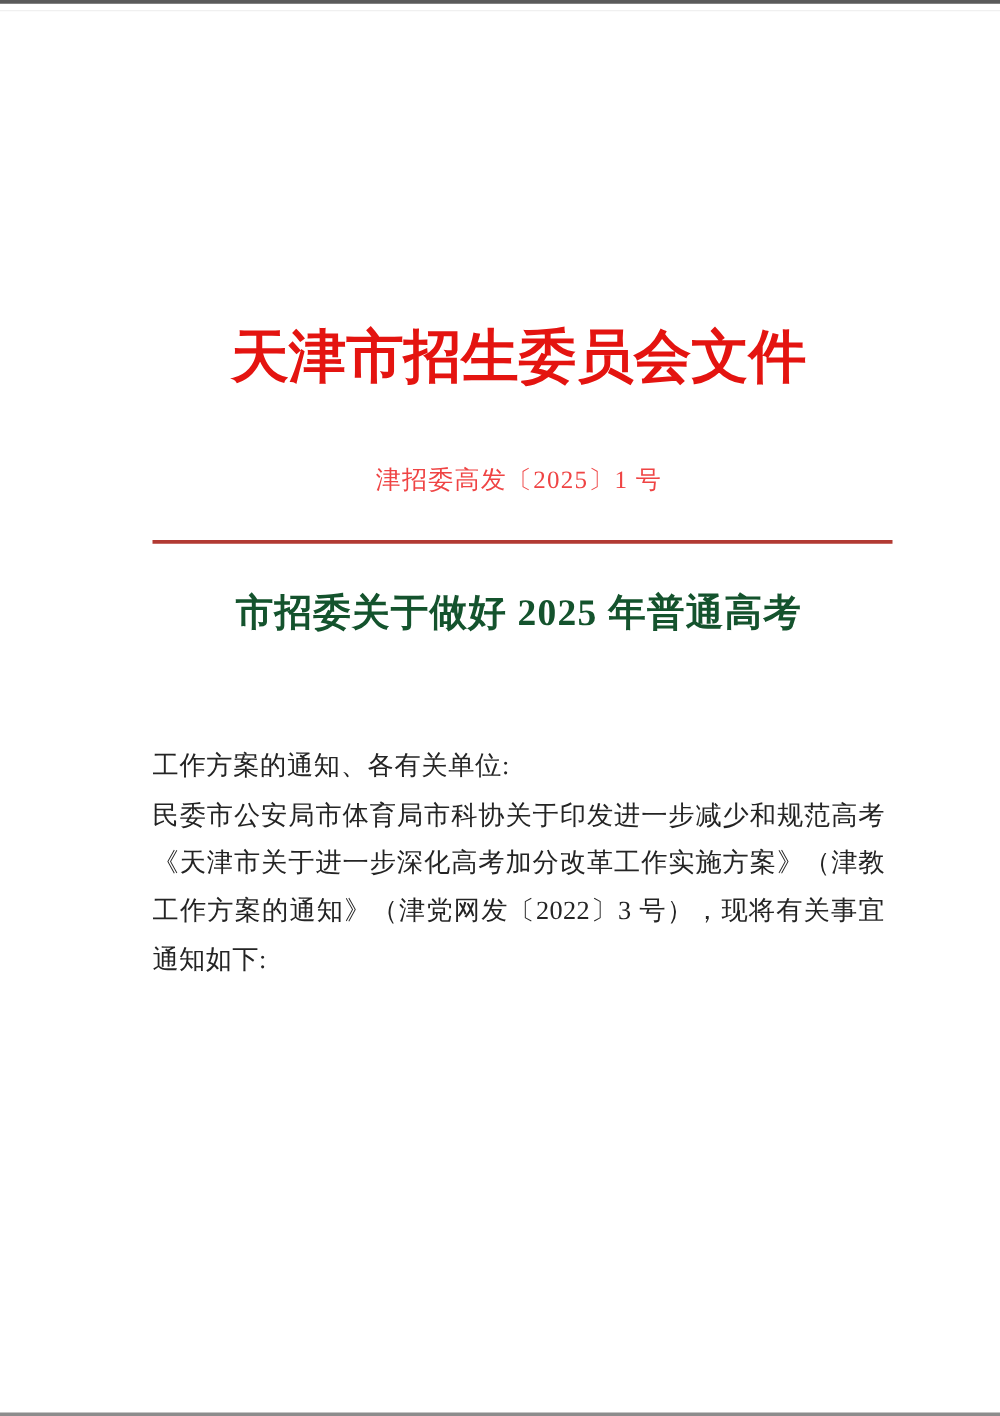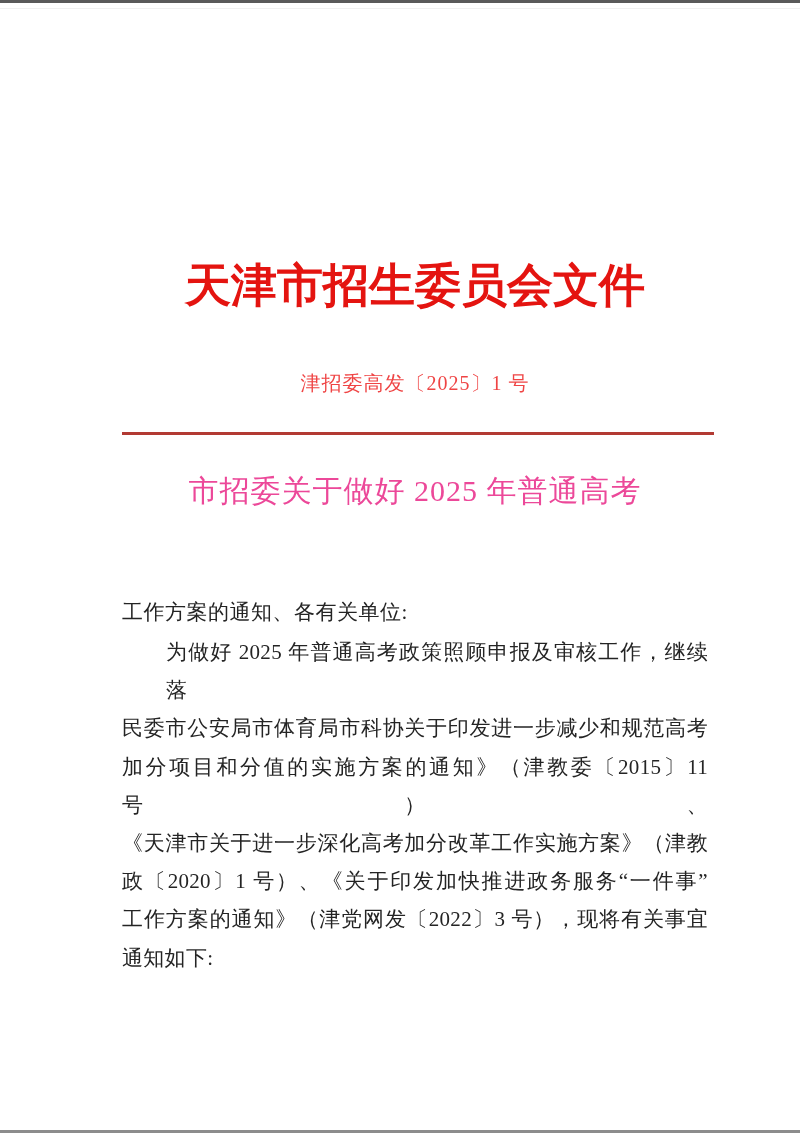--- a/index.html
+++ b/index.html
@@ -42,22 +42,22 @@
     color:#ef4444;
     letter-spacing:1px;
   }
   .red-divider{
     position:absolute;left:122px;top:432px;width:592px;height:3px;
     background:#b23a33;
   }
   .doc-title{
     top:472px;
     font-size:30px;
-    font-weight:400;
-    color:#ec4899;
+    font-weight:700;
+    color:#14532d;
     line-height:38px;
     letter-spacing:1px;
   }
   .salutation{
     position:absolute;left:122px;top:598px;
     font-size:21px;
     color:#242424;
     letter-spacing:0.5px;
   }
   .body-block{
@@ -91,24 +91,21 @@
 
   <div class="red-divider"></div>
 
   <div class="center-col doc-title">
     <div>市招委关于做好 2025 年普通高考</div>
   </div>
 
   <div class="salutation">工作方案的通知、各有关单位:</div>
 
   <div class="body-block">
-    <div class="body-line indent">为做好 2025 年普通高考政策照顾申报及审核工作，继续落</div>
     <div class="body-line">民委市公安局市体育局市科协关于印发进一步减少和规范高考</div>
-    <div class="body-line">加分项目和分值的实施方案的通知》（津教委〔2015〕11 号）、</div>
     <div class="body-line">《天津市关于进一步深化高考加分改革工作实施方案》（津教</div>
-    <div class="body-line">政〔2020〕1 号）、《关于印发加快推进政务服务“一件事”</div>
     <div class="body-line">工作方案的通知》（津党网发〔2022〕3 号），现将有关事宜</div>
     <div class="body-line last">通知如下:</div>
   </div>
 
   <div class="bottom-bar"></div>
 
 </div>
 
 </body></html>

